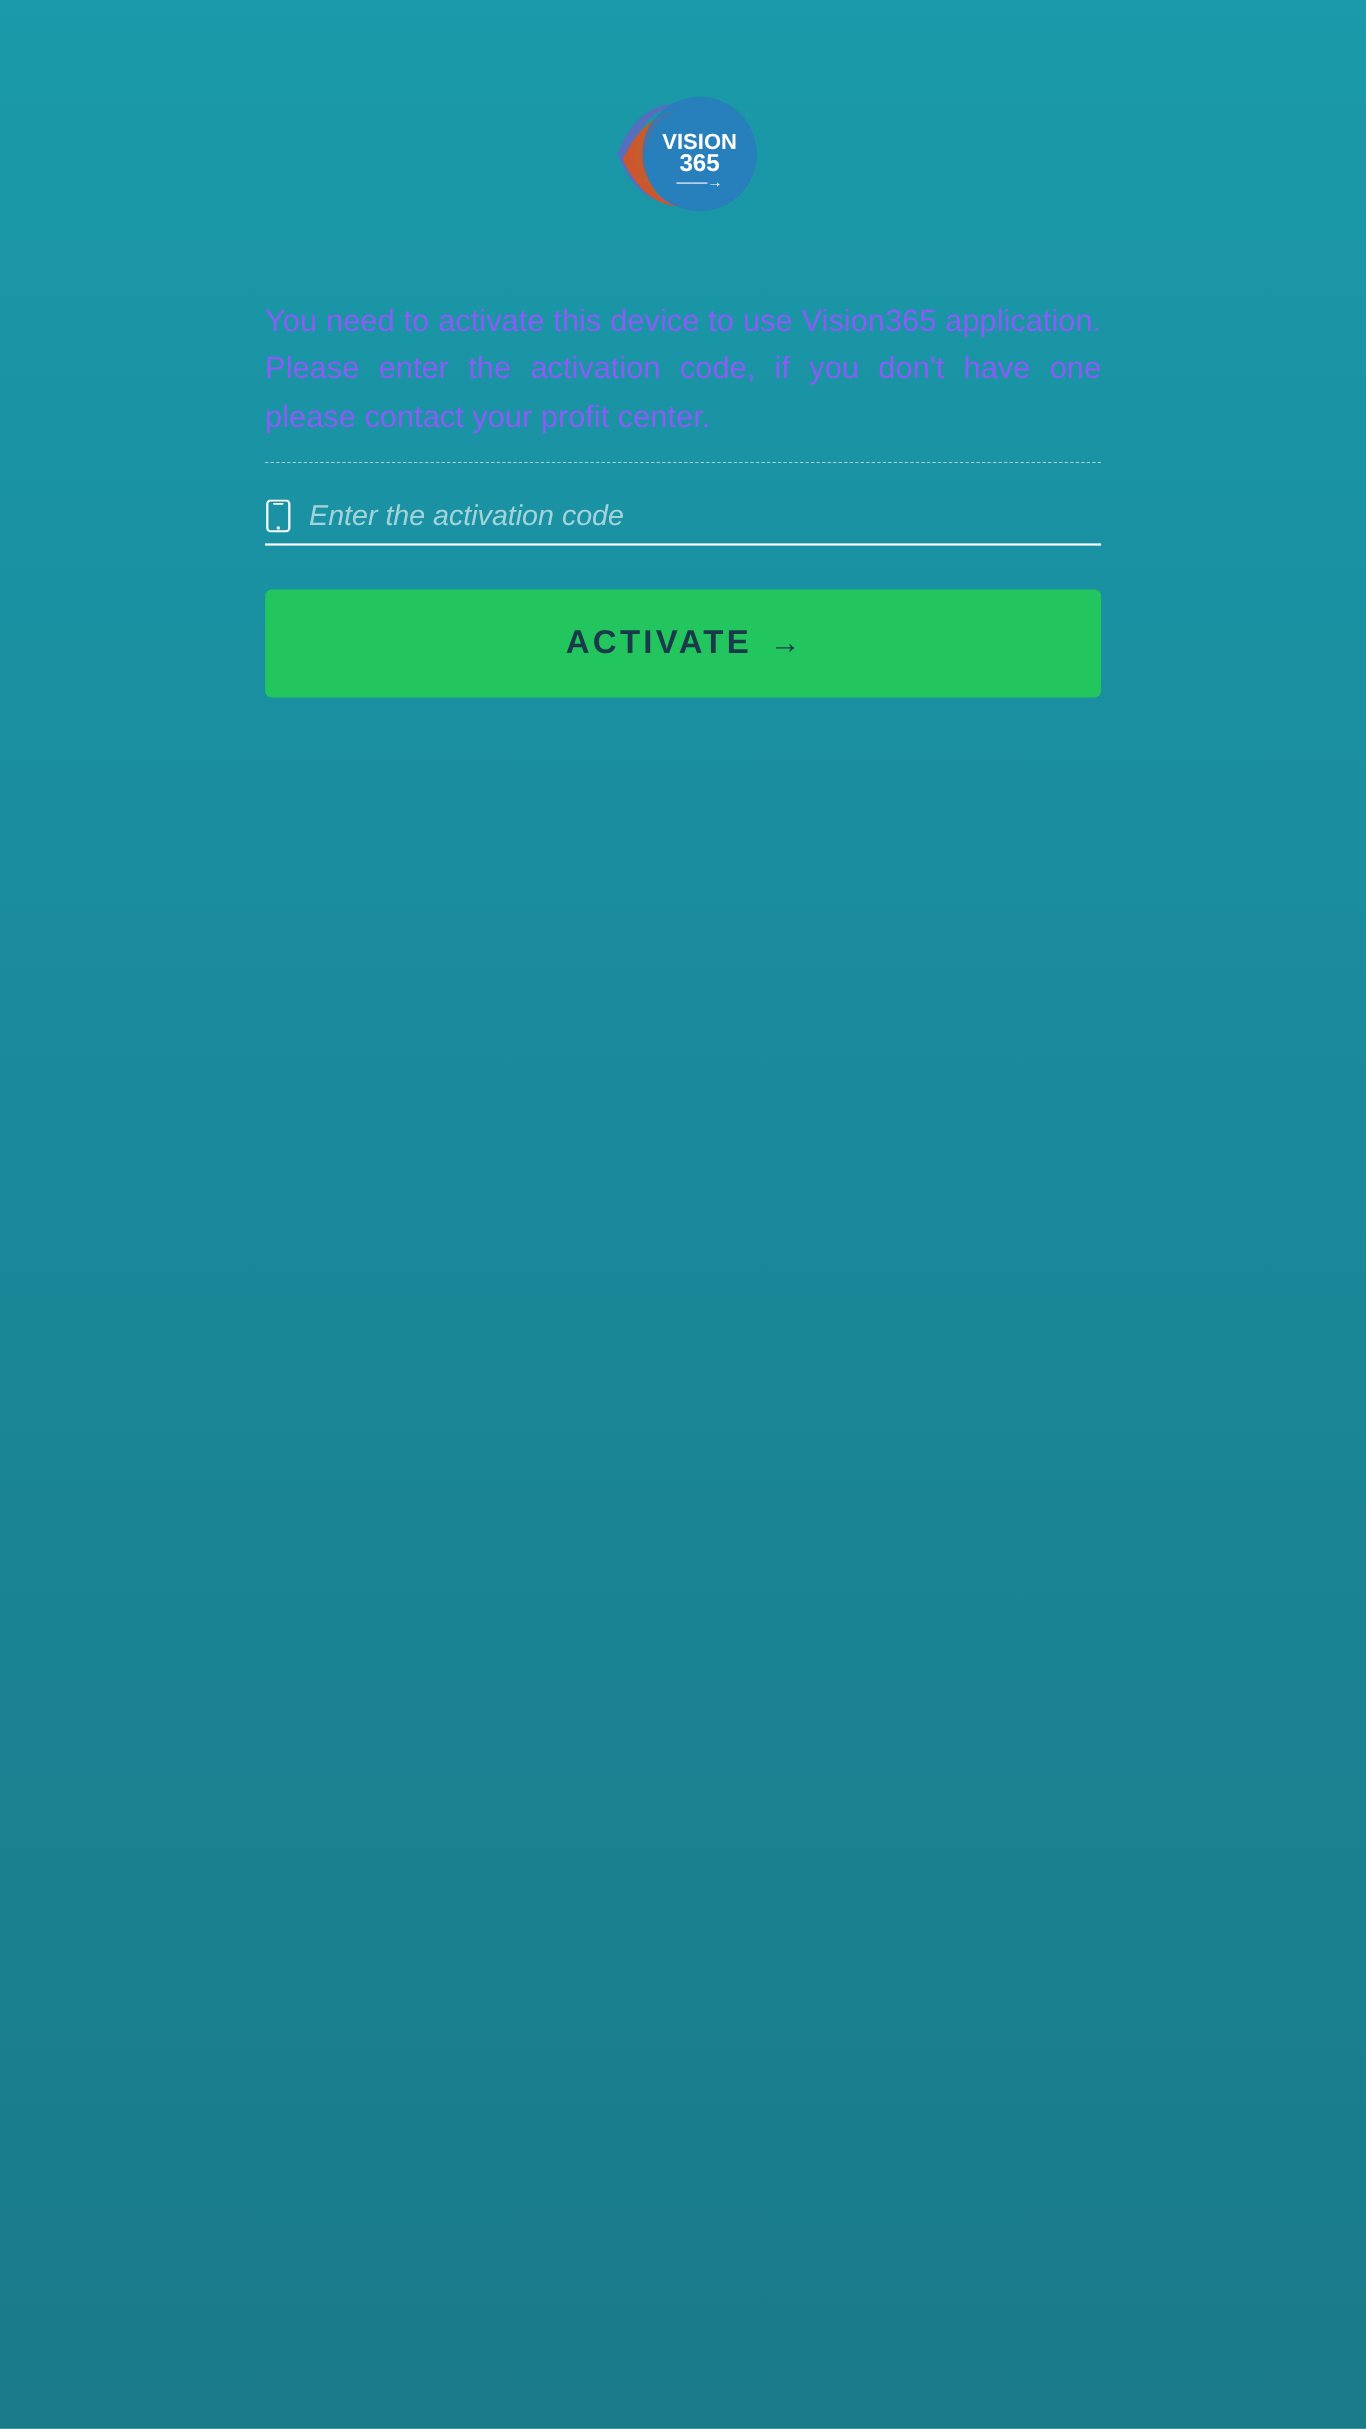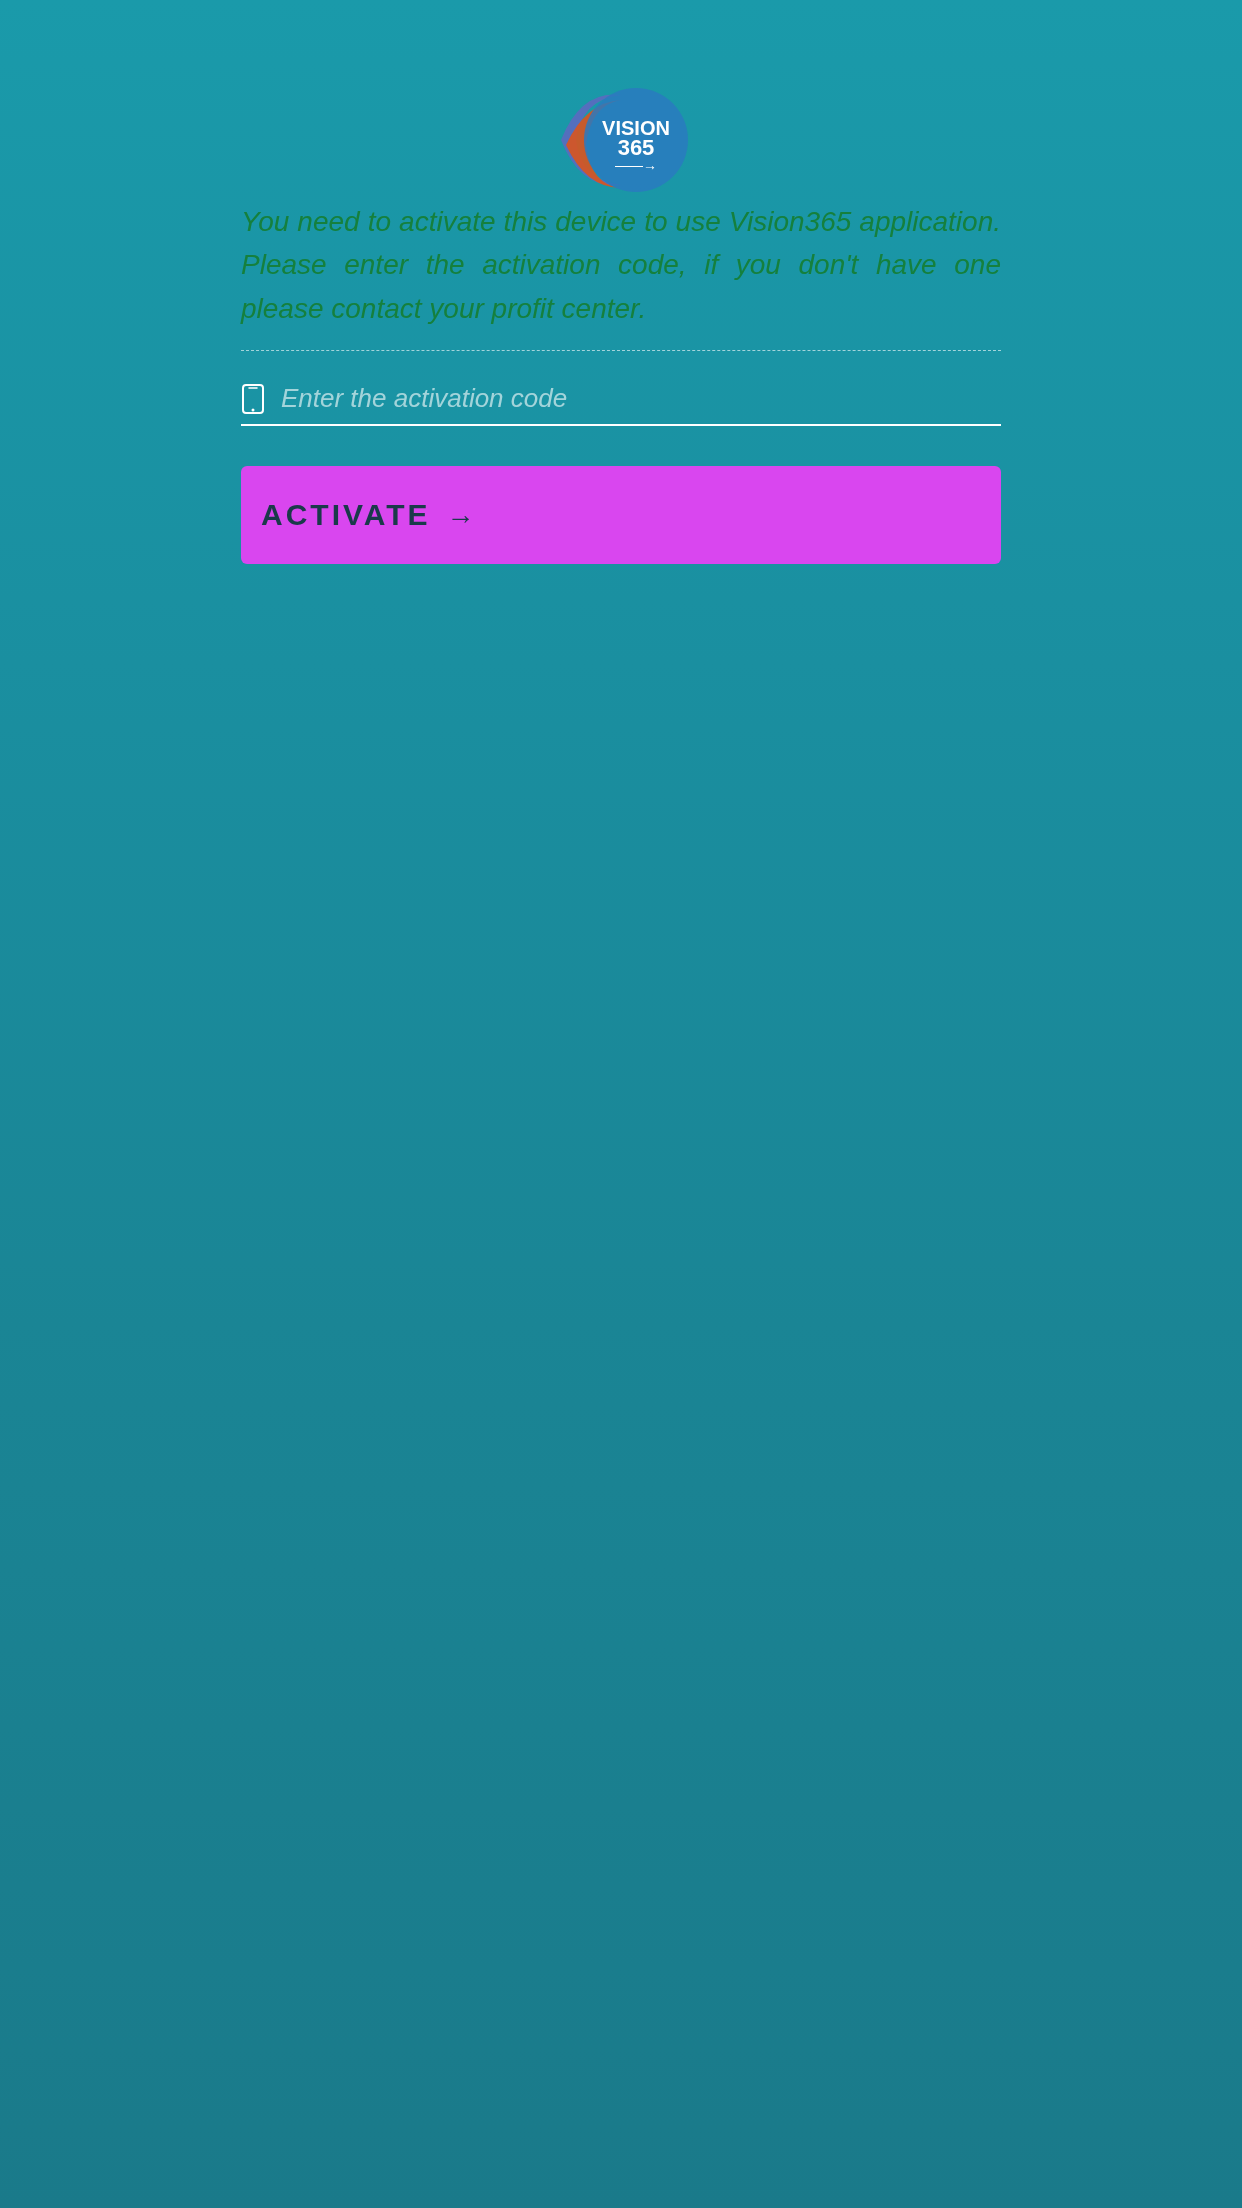--- a/index.html
+++ b/index.html
@@ -30,22 +30,22 @@
       justify-content: flex-end;
       align-items: center;
     }
 
     .logo-svg {
       width: 160px;
       height: 120px;
     }
 
     .description-text {
-      color: #15803d;
-      font-style: italic;
+      margin-top: 70px;
+      color: #8b5cf6;
       font-size: 28px;
       line-height: 1.55;
       text-align: justify;
       width: 100%;
       max-width: 760px;
     }
 
     .divider {
       width: 100%;
       max-width: 760px;
@@ -83,26 +83,27 @@
     }
 
     .activation-input::placeholder {
       color: rgba(255, 255, 255, 0.6);
     }
 
     .activate-button {
       margin-top: 40px;
       width: 100%;
       max-width: 760px;
-      background-color: #d946ef;
+      background-color: #22c55e;
       border: none;
       border-radius: 6px;
       padding: 32px 20px;
       display: flex;
       align-items: center;
+      justify-content: center;
       cursor: pointer;
       gap: 16px;
     }
 
     .activate-button-text {
       color: #1a3a4a;
       font-size: 30px;
       font-weight: bold;
       letter-spacing: 3px;
     }

